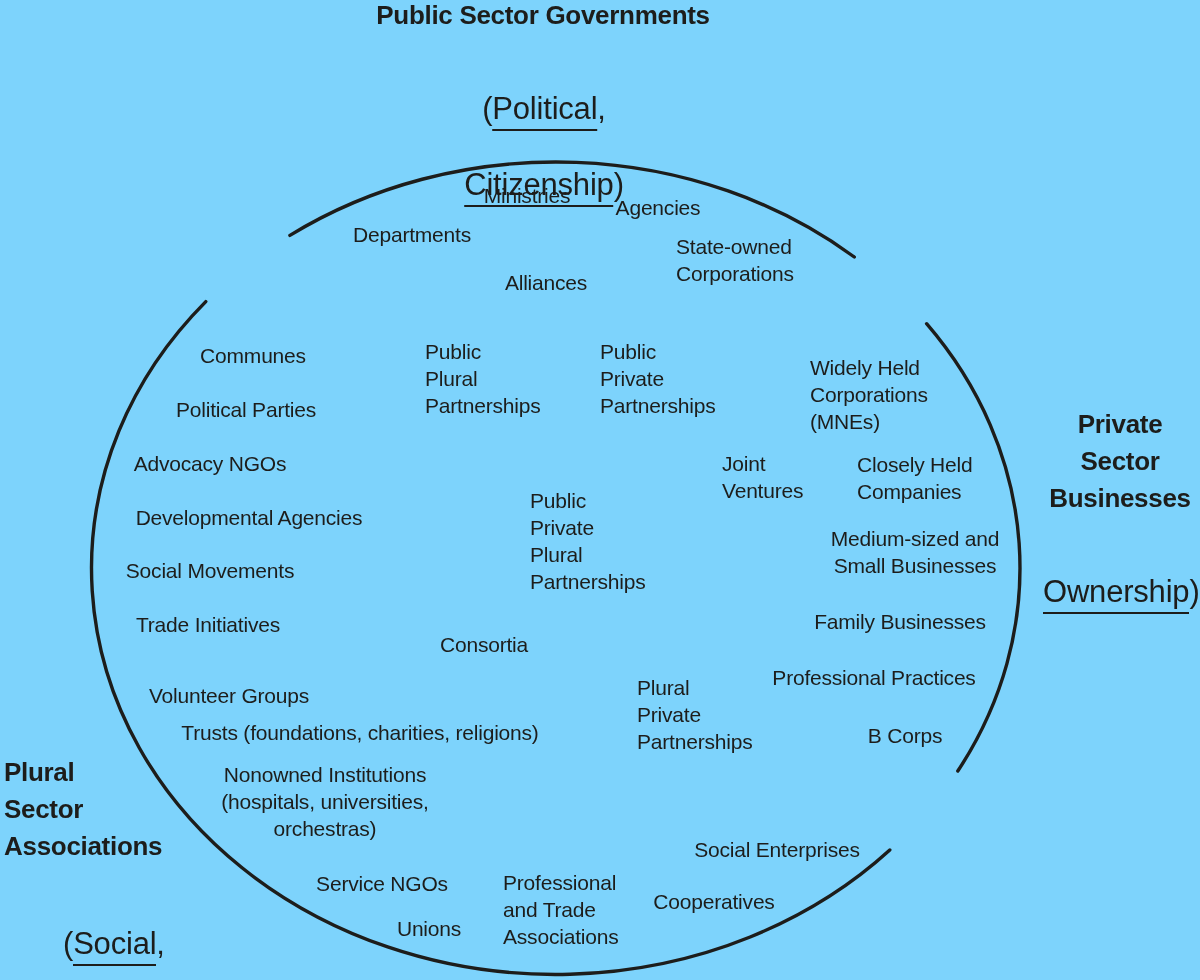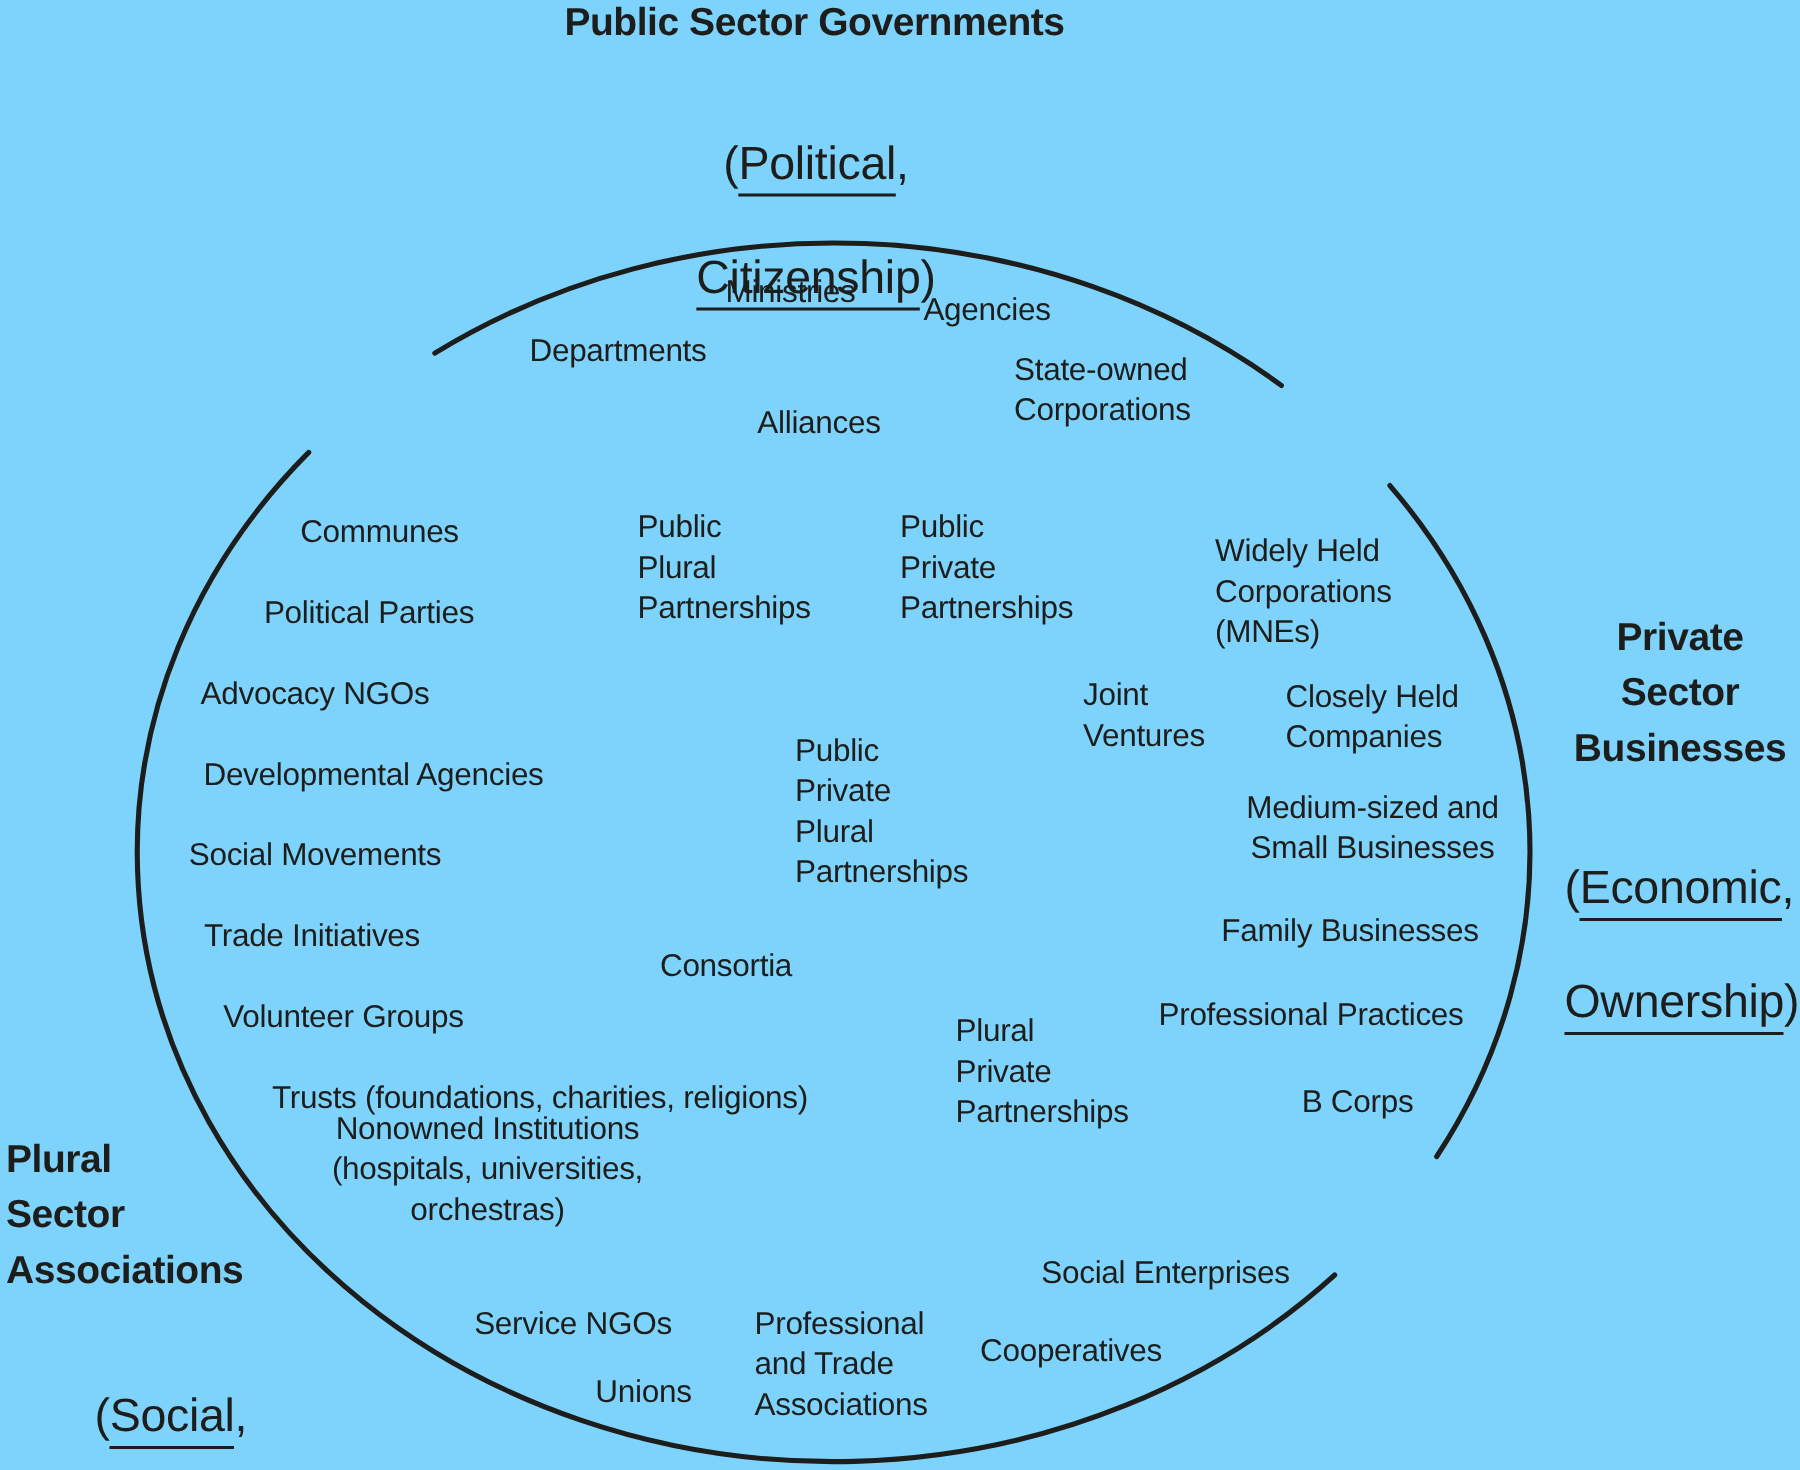--- a/index.html
+++ b/index.html
@@ -58,21 +58,20 @@
   <div class="lbl cb sub" style="left:544px; top:52px;">
     <span class="line"><span>(</span><span class="u">Political</span><span>,</span></span>
     <span class="line"><span class="u">Citizenship</span><span>)</span></span>
   </div>
 
   <div class="lbl cb title" style="left:1120px; top:406px;">Private
 Sector
 Businesses</div>
 
   <div class="lbl l sub" style="left:1043px; top:535px;">
-    <span class="line"><span>(</span><span class="u">Economic</span><span>,</span></span>
     <span class="line"><span class="u">Ownership</span><span>)</span></span>
   </div>
 
   <div class="lbl l title" style="left:4px; top:754px;">Plural
 Sector
 Associations</div>
 
   <div class="lbl l sub" style="left:63px; top:887px;">
     <span class="line"><span>(</span><span class="u">Social</span><span>,</span></span>
     
@@ -84,23 +83,23 @@
   <div class="lbl l" style="left:676px; top:233px;">State-owned
 Corporations</div>
   <div class="lbl c" style="left:546px; top:282px;">Alliances</div>
 
   <div class="lbl c" style="left:253px; top:355px;">Communes</div>
   <div class="lbl c" style="left:246px; top:409px;">Political Parties</div>
   <div class="lbl c" style="left:210px; top:463px;">Advocacy NGOs</div>
   <div class="lbl c" style="left:249px; top:517px;">Developmental Agencies</div>
   <div class="lbl c" style="left:210px; top:570px;">Social Movements</div>
   <div class="lbl c" style="left:208px; top:624px;">Trade Initiatives</div>
-  <div class="lbl c" style="left:229px; top:678px;">Volunteer Groups</div>
+  <div class="lbl c" style="left:229px; top:695px;">Volunteer Groups</div>
   <div class="lbl c" style="left:360px; top:732px;">Trusts (foundations, charities, religions)</div>
-  <div class="lbl cb" style="left:325px; top:739px;">Nonowned Institutions
+  <div class="lbl cb" style="left:325px; top:761px;">Nonowned Institutions
 (hospitals, universities,
 orchestras)</div>
   <div class="lbl c" style="left:382px; top:883px;">Service NGOs</div>
   <div class="lbl c" style="left:429px; top:928px;">Unions</div>
   <div class="lbl l" style="left:503px; top:869px;">Professional
 and Trade
 Associations</div>
   <div class="lbl c" style="left:777px; top:849px;">Social Enterprises</div>
   <div class="lbl c" style="left:714px; top:901px;">Cooperatives</div>
 

